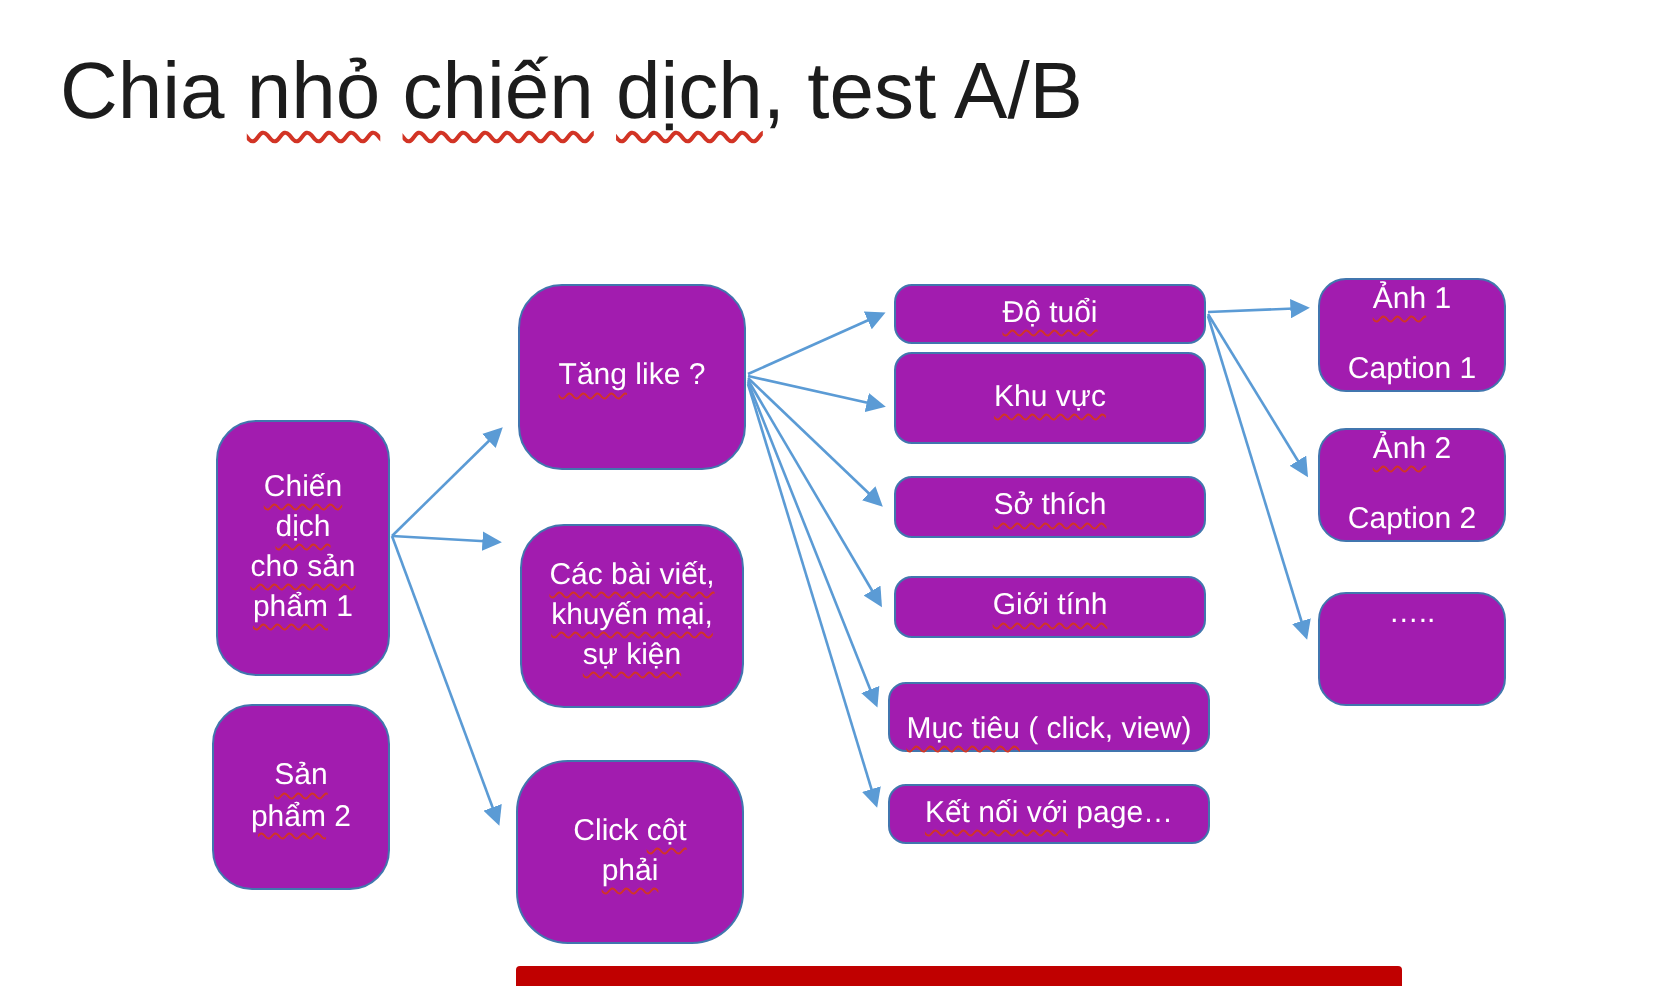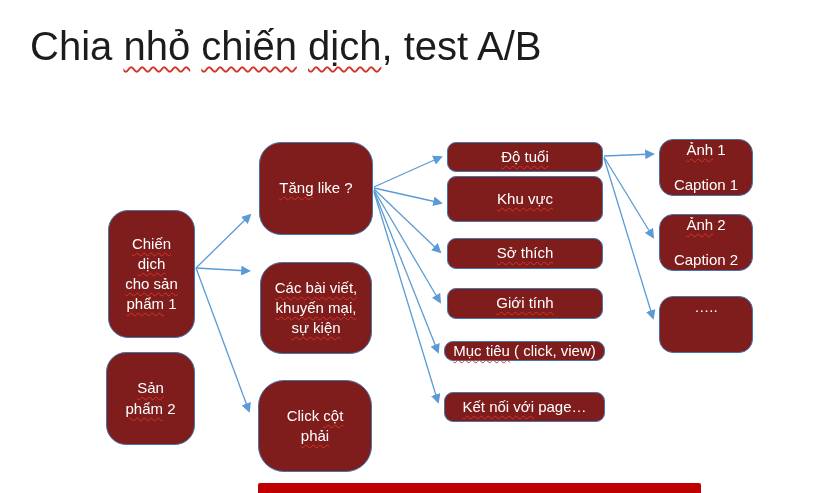--- a/index.html
+++ b/index.html
@@ -6,21 +6,21 @@
   #slide{
     position:relative;width:829px;height:493px;background:#fff;overflow:hidden;
     font-family:"Liberation Sans", sans-serif;
   }
   .title{
     position:absolute;left:30px;top:24px;margin:0;
     font-size:40px;font-weight:400;color:#1c1c1c;letter-spacing:0px;white-space:nowrap;
   }
   .box{
     position:absolute;box-sizing:border-box;
-    background:#7f1d1d;border:1.6px solid #4176AE;color:#ffffff;
+    background:#a21caf;border:1.6px solid #4176AE;color:#ffffff;
     display:flex;flex-direction:column;justify-content:center;align-items:center;
     text-align:center;font-size:15px;line-height:1.34;
   }
   .big{border-radius:22px;}
   .col1{border-radius:20px;}
   .pill{border-radius:9px;}
   .mid{border-radius:14px;justify-content:space-between;}
   .sq{
     text-decoration-line:underline;text-decoration-style:wavy;
     text-decoration-color:#d23425;text-decoration-thickness:1px;
@@ -98,21 +98,21 @@
   </div>
   <div class="box pill" style="left:447px;top:176px;width:156px;height:46px;">
     <div><span class="sq">Khu vực</span></div>
   </div>
   <div class="box pill" style="left:447px;top:238px;width:156px;height:31px;">
     <div><span class="sq">Sở thích</span></div>
   </div>
   <div class="box pill" style="left:447px;top:288px;width:156px;height:31px;">
     <div><span class="sq">Giới tính</span></div>
   </div>
-  <div class="box pill" style="left:444px;top:341px;width:161px;height:20px;">
+  <div class="box pill" style="left:444px;top:341px;width:161px;height:35px;justify-content:flex-end;">
     <div><span class="sq">Mục tiêu</span><span> ( click, view)</span></div>
   </div>
   <div class="box pill" style="left:444px;top:392px;width:161px;height:30px;">
     <div><span class="sq">Kết nối với</span><span> page…</span></div>
   </div>
 
   <div class="box mid" style="left:659px;top:139px;width:94px;height:57px;">
     <div><span class="sq">Ảnh</span><span> 1</span></div>
     <div><span>Caption 1</span></div>
   </div>

